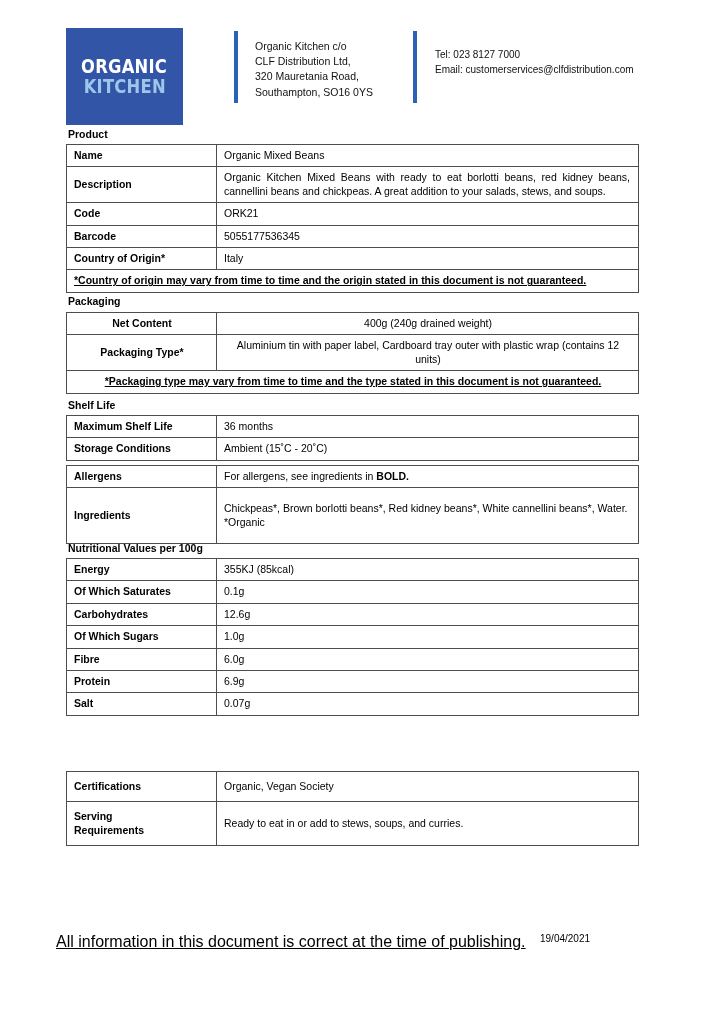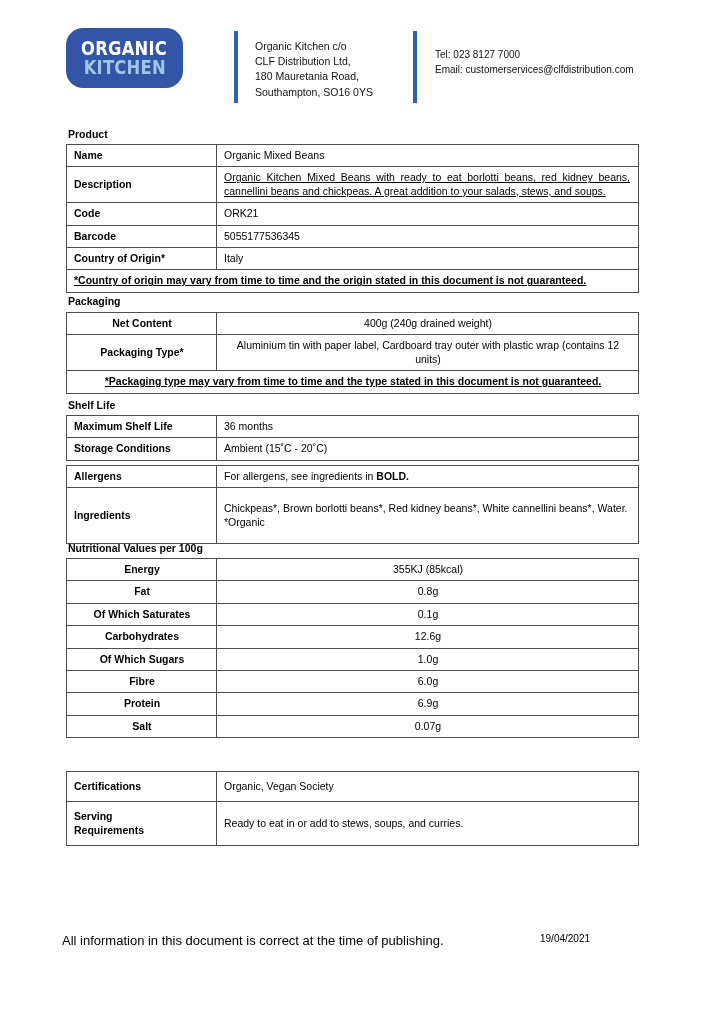--- a/index.html
+++ b/index.html
@@ -29,29 +29,28 @@
     position: absolute;
     left: 66px;
     top: 28px;
     width: 608px;
     height: 80px;
     display: flex;
     align-items: stretch;
   }
   .logo {
     width: 117px;
-    height: 60px;
+    height: 97px;
     background: #3355a8;
     display: flex;
     flex-direction: column;
     align-items: center;
     justify-content: center;
     flex: none;
     overflow: hidden;
-    border-radius: 17px;
   }
   .logo-line1, .logo-line2 {
     font-family: "DejaVu Sans", sans-serif;
     font-weight: 700;
     font-size: 19px;
     letter-spacing: 0.3px;
     line-height: 1.02;
     transform: scaleX(0.86);
     white-space: nowrap;
   }
@@ -117,39 +116,39 @@
     width: 136px;
     font-weight: 700;
   }
   td.val {
     font-weight: 400;
   }
   td.val.just {
     text-align: justify;
     text-align-last: left;
     padding-right: 8px;
-    text-decoration: underline;
   }
   td.note {
     font-weight: 700;
     padding-top: 5px;
     padding-bottom: 5px;
     text-decoration: underline;
   }
 
   .row-tall td { padding-top: 7px; padding-bottom: 7px; }
-  .nutri td { padding-top: 7px; padding-bottom: 7px; text-align: center; }
+  .nutri td { padding-top: 7px; padding-bottom: 7px; }
 
   
   .footer-text {
     position: absolute;
-    left: 62px;
+    left: 56px;
     top: 933px;
-    font-size: 13px;
+    font-size: 16px;
     color: #000;
+    text-decoration: underline;
   }
   .footer-date {
     position: absolute;
     left: 540px;
     top: 933px;
     font-size: 10px;
     color: #000;
   }
 </style>
 </head>
@@ -162,21 +161,21 @@
     <div class="logo">
       <div class="logo-line1">ORGANIC</div>
       <div class="logo-line2">KITCHEN</div>
     </div>
 
     <div class="divider-bar div1"></div>
 
     <div class="addr-block">
       <div>Organic Kitchen c/o</div>
       <div>CLF Distribution Ltd,</div>
-      <div>180 Mauretania Road,</div>
+      <div>320 Mauretania Road,</div>
       <div>Southampton, SO16 0YS</div>
     </div>
 
     <div class="divider-bar div2"></div>
 
     <div class="tel-block">
       <div>Tel: 023 8127 7000</div>
       <div>Email: customerservices@clfdistribution.com</div>
     </div>
   </div>
@@ -259,24 +258,20 @@
 
   <div class="sec-head" style="top:542px;">Nutritional Values per 100g</div>
 
   <table class="spec" style="top:558px;">
     <tbody>
         <tr class="nutri">
       <td class="lbl">Energy</td>
       <td class="val">355KJ (85kcal)</td>
     </tr>
     <tr class="nutri">
-      <td class="lbl">Fat</td>
-      <td class="val">0.8g</td>
-    </tr>
-    <tr class="nutri">
       <td class="lbl">Of Which Saturates</td>
       <td class="val">0.1g</td>
     </tr>
     <tr class="nutri">
       <td class="lbl">Carbohydrates</td>
       <td class="val">12.6g</td>
     </tr>
     <tr class="nutri">
       <td class="lbl">Of Which Sugars</td>
       <td class="val">1.0g</td>

